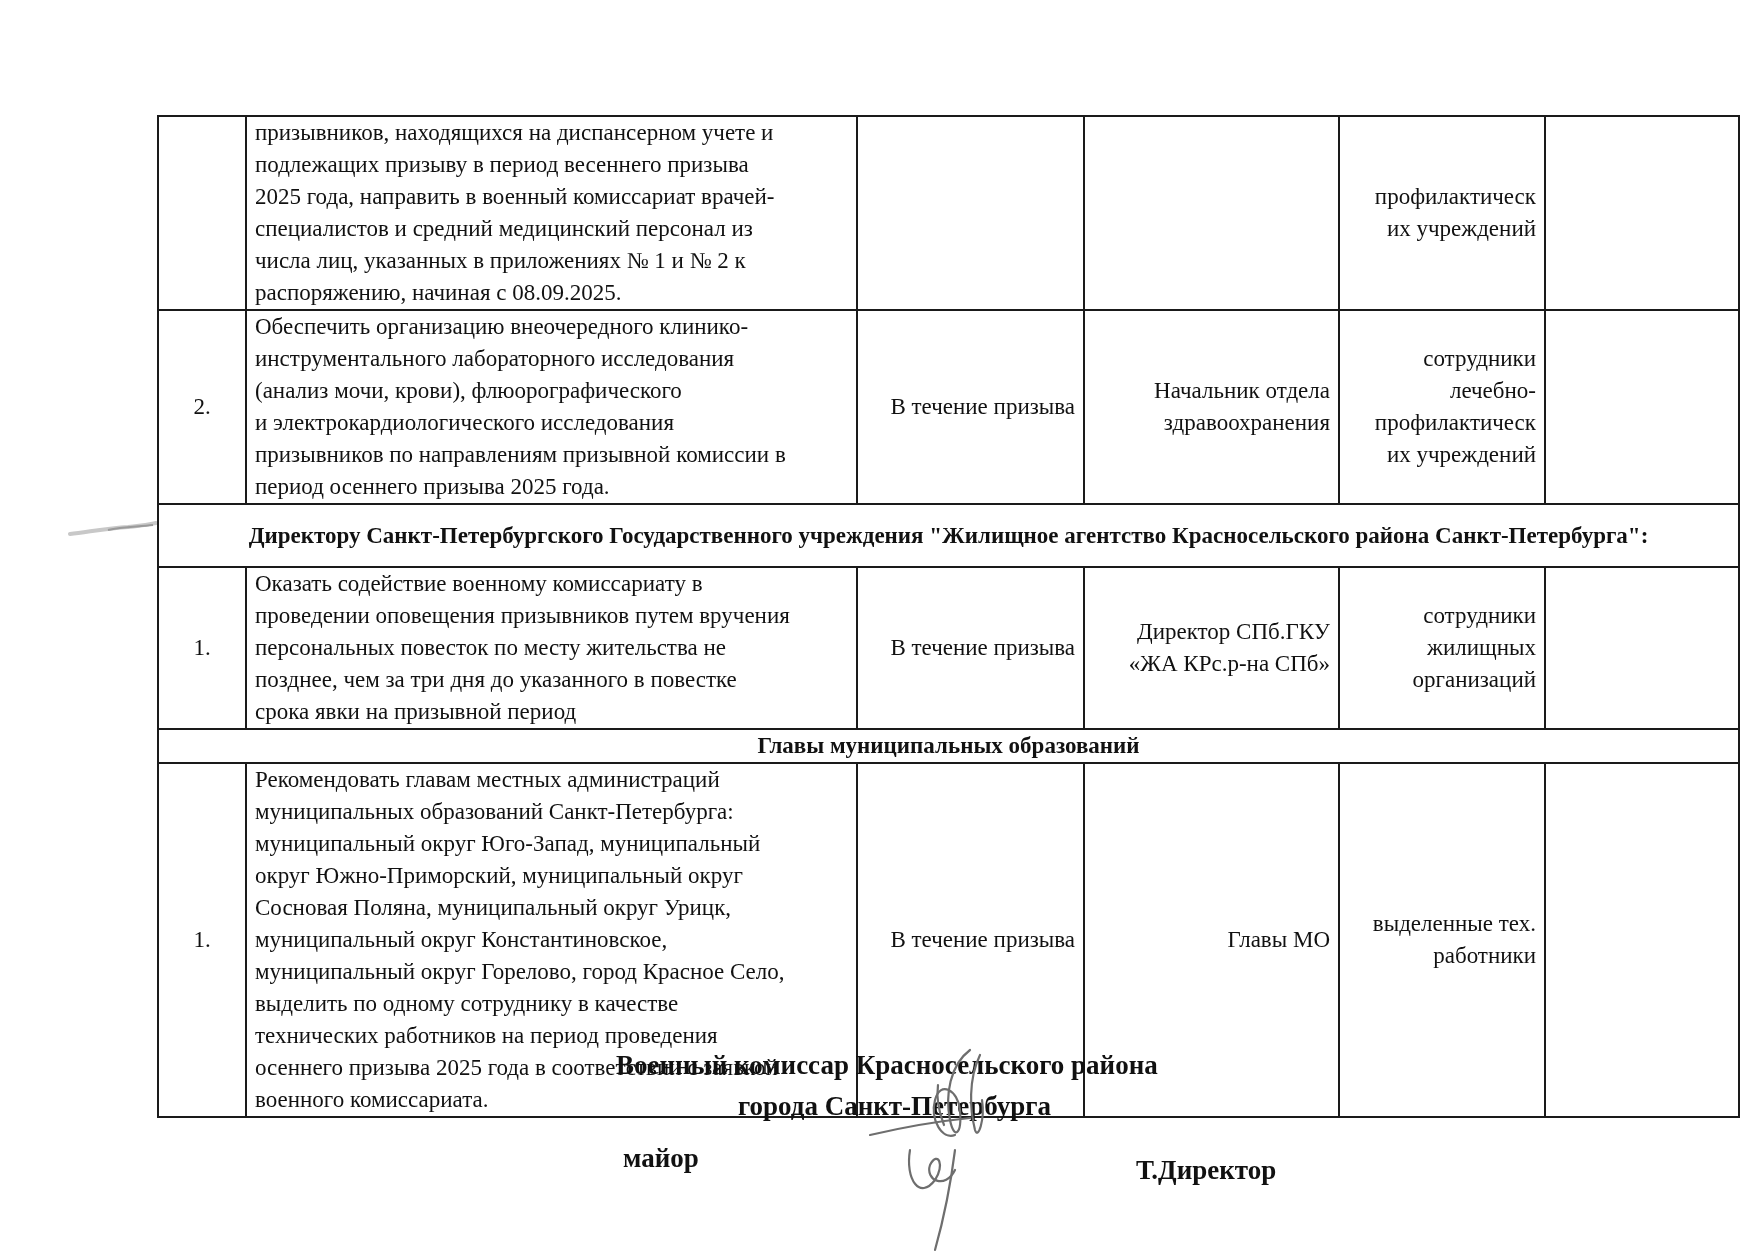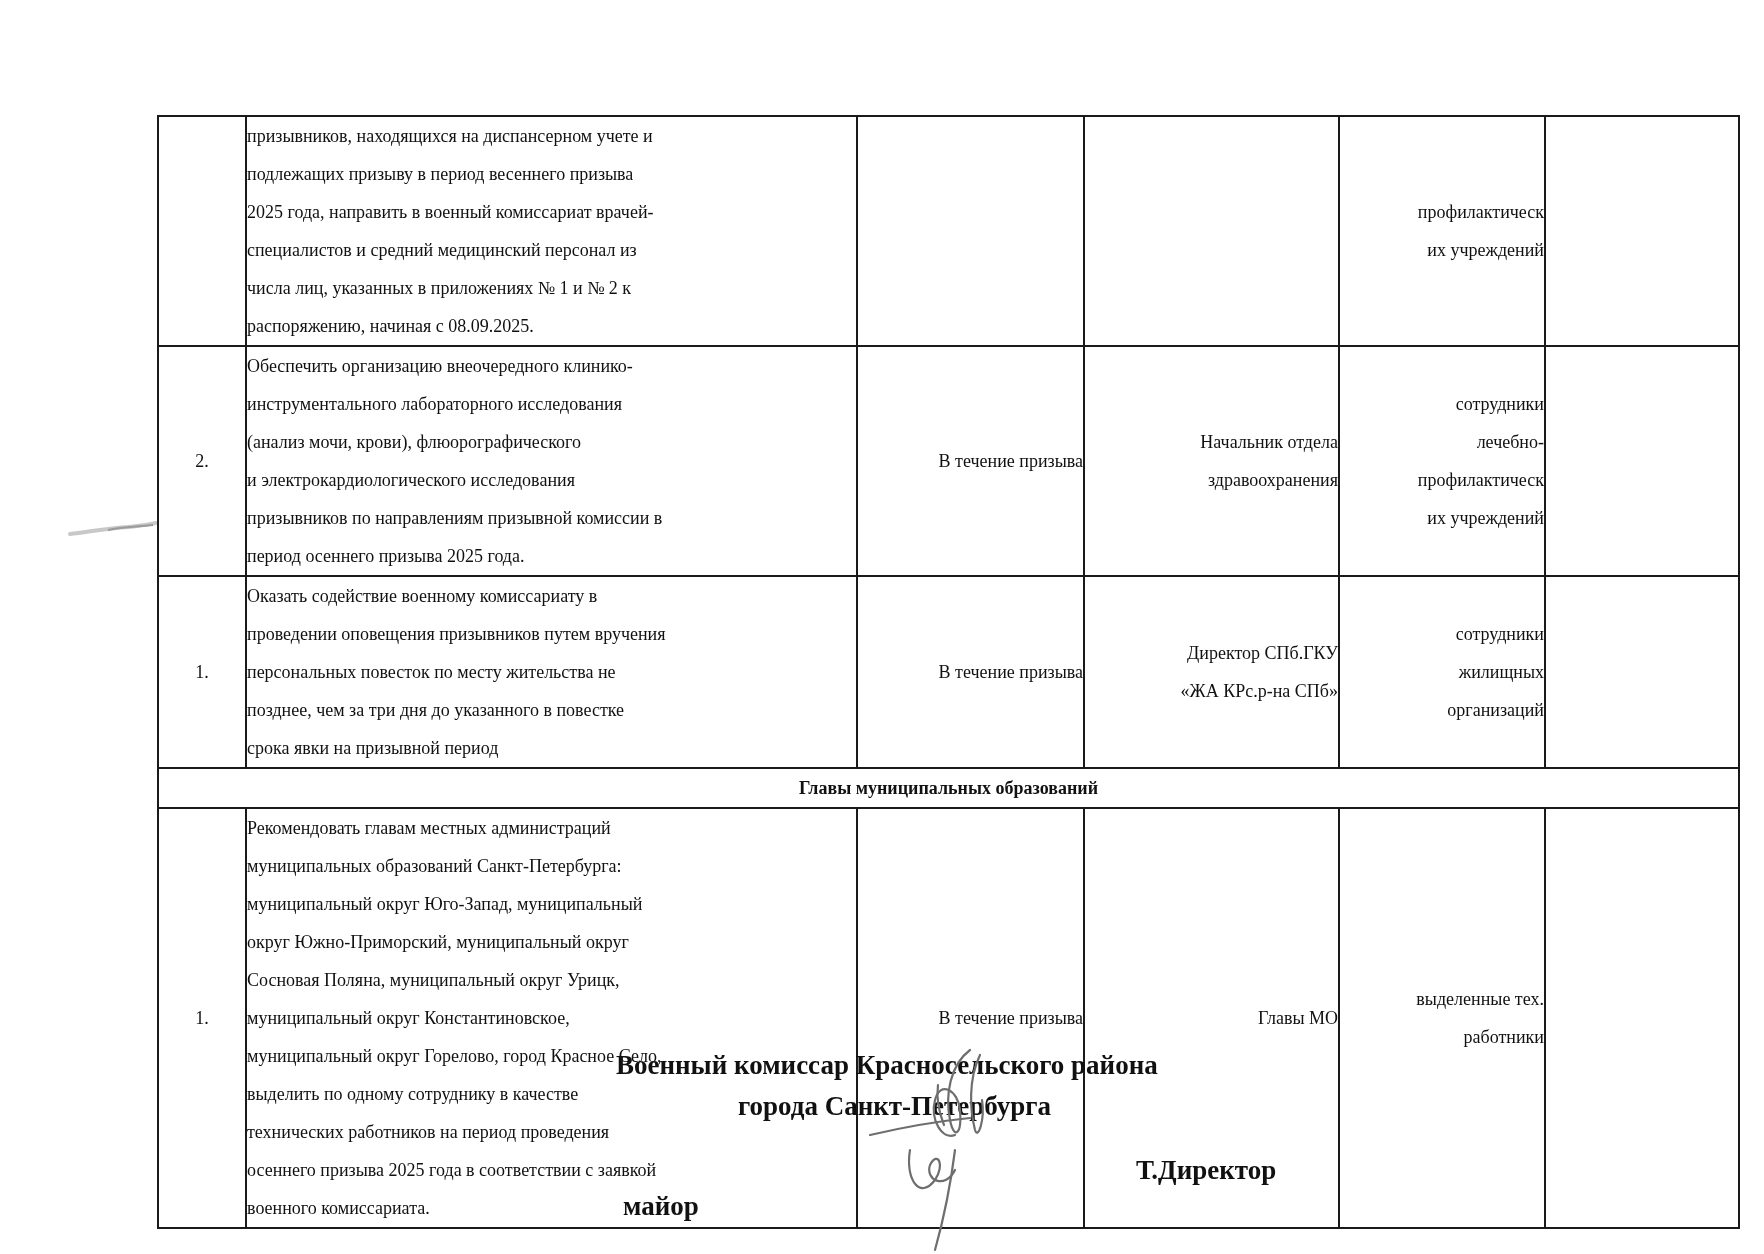--- a/index.html
+++ b/index.html
@@ -1,22 +1,22 @@
 <!DOCTYPE html>
 <html><head>
 <meta charset="utf-8">
 <style>
   html, body { margin: 0; padding: 0; background: #ffffff; }
   body { width: 1764px; height: 1254px; position: relative; overflow: hidden;
          font-family: "Liberation Serif", "DejaVu Serif", serif; color: #111; }
   .page { position: absolute; left: 0; top: 0; width: 1764px; height: 1254px; }
   table.plan { position: absolute; left: 157px; top: 115px; width: 1581px;
                border-collapse: collapse; table-layout: fixed; }
-  table.plan td { border: 2px solid #1a1a1a; padding: 0 0; vertical-align: middle;
-                  font-size: 18px; line-height: 38px; }
+  table.plan td { border: 2px solid #1a1a1a; padding: 0 8px; vertical-align: middle;
+                  font-size: 23px; line-height: 32px; }
   col.c-num { width: 88px; }
   col.c-task { width: 611px; }
   col.c-term { width: 227px; }
   col.c-resp { width: 255px; }
   col.c-exec { width: 206px; }
   col.c-note { width: 194px; }
   td.num { text-align: center; }
   td.task { text-align: left; white-space: pre-line; }
   td.center { text-align: right; white-space: pre-line; }
   td.top { vertical-align: top; }
@@ -24,21 +24,21 @@
   tr.r2 td { height: 170px; margin-top: 41px; }
   tr.sec1 td { height: 61px; }
   tr.r3 td { height: 139px; }
   tr.sec2 td { height: 29px; margin-top: 36px; }
   tr.r4 td { height: 313px; }
   td.section { text-align: center; font-weight: bold; font-size: 24px; line-height: 29px;
                padding: 0 30px; }
   .sig { position: absolute; font-weight: bold; font-size: 27px; white-space: nowrap; }
   .sig-line1 { left: 616px; top: 1050px; }
   .sig-line2 { left: 738px; top: 1091px; }
-  .sig-rank { left: 623px; top: 1191px; }
+  .sig-rank { left: 623px; top: 1143px; }
   .sig-name { left: 1136px; top: 1155px; }
   .signature { position: absolute; left: 850px; top: 1040px; width: 180px; height: 215px; }
   .smudge { position: absolute; left: 68px; top: 518px; width: 90px; height: 22px; }
 </style>
 </head>
 <body>
 
 <div class="page">
 
   <svg class="smudge" viewBox="0 0 90 22">
@@ -79,20 +79,23 @@
 призывников по направлениям призывной комиссии в
 период осеннего призыва 2025 года.</td>
         <td class="center">В течение призыва</td>
         <td class="center">Начальник отдела
 здравоохранения</td>
         <td class="center">сотрудники
 лечебно-
 профилактическ
 их учреждений</td>
         <td class="center"></td>
+      </tr>
+      <tr class="sec1">
+        <td class="section" colspan="6">Директору Санкт-Петербургского Государственного учреждения "Жилищное агентство Красносельского района Санкт-Петербурга":</td>
       </tr>
       <tr class="r3">
         <td class="num">1.</td>
         <td class="task">Оказать содействие военному комиссариату в
 проведении оповещения призывников путем вручения
 персональных повесток по месту жительства не
 позднее, чем за три дня до указанного в повестке
 срока явки на призывной период</td>
         <td class="center">В течение призыва</td>
         <td class="center">Директор СПб.ГКУ

